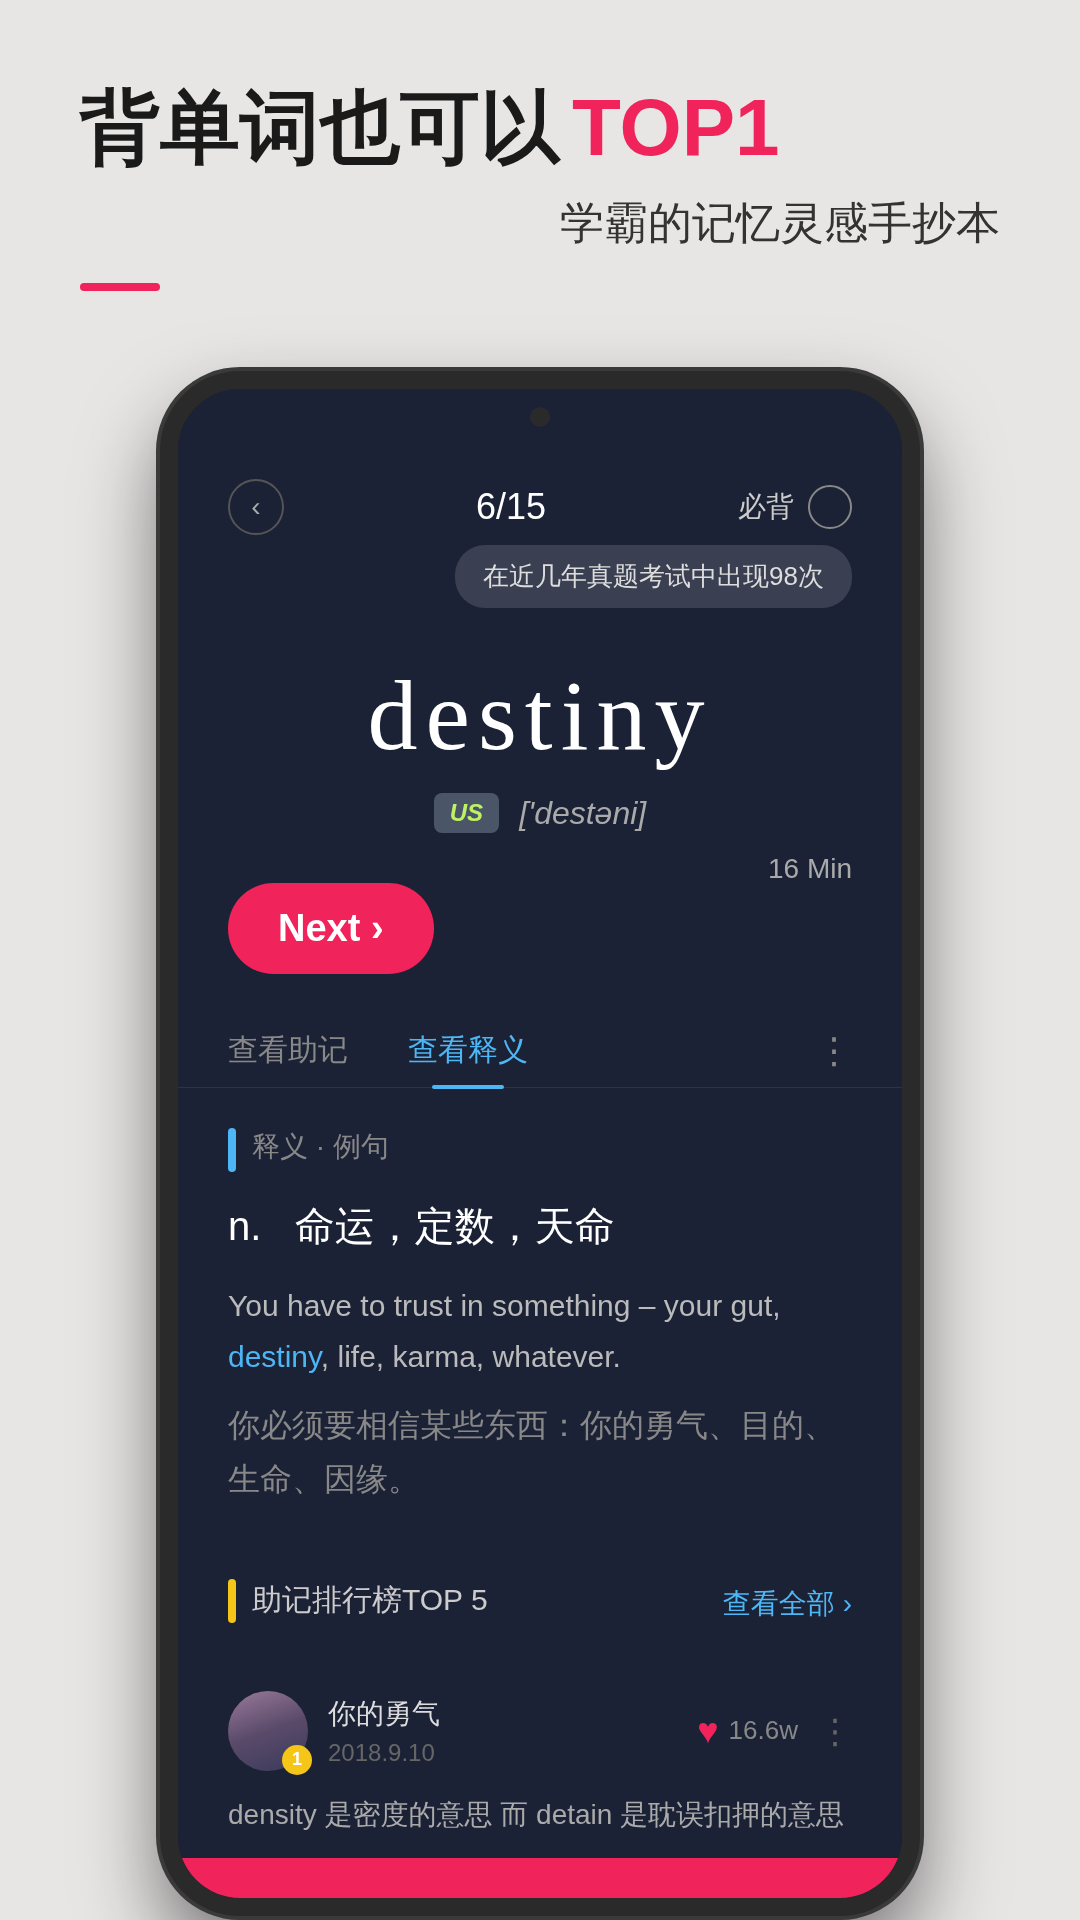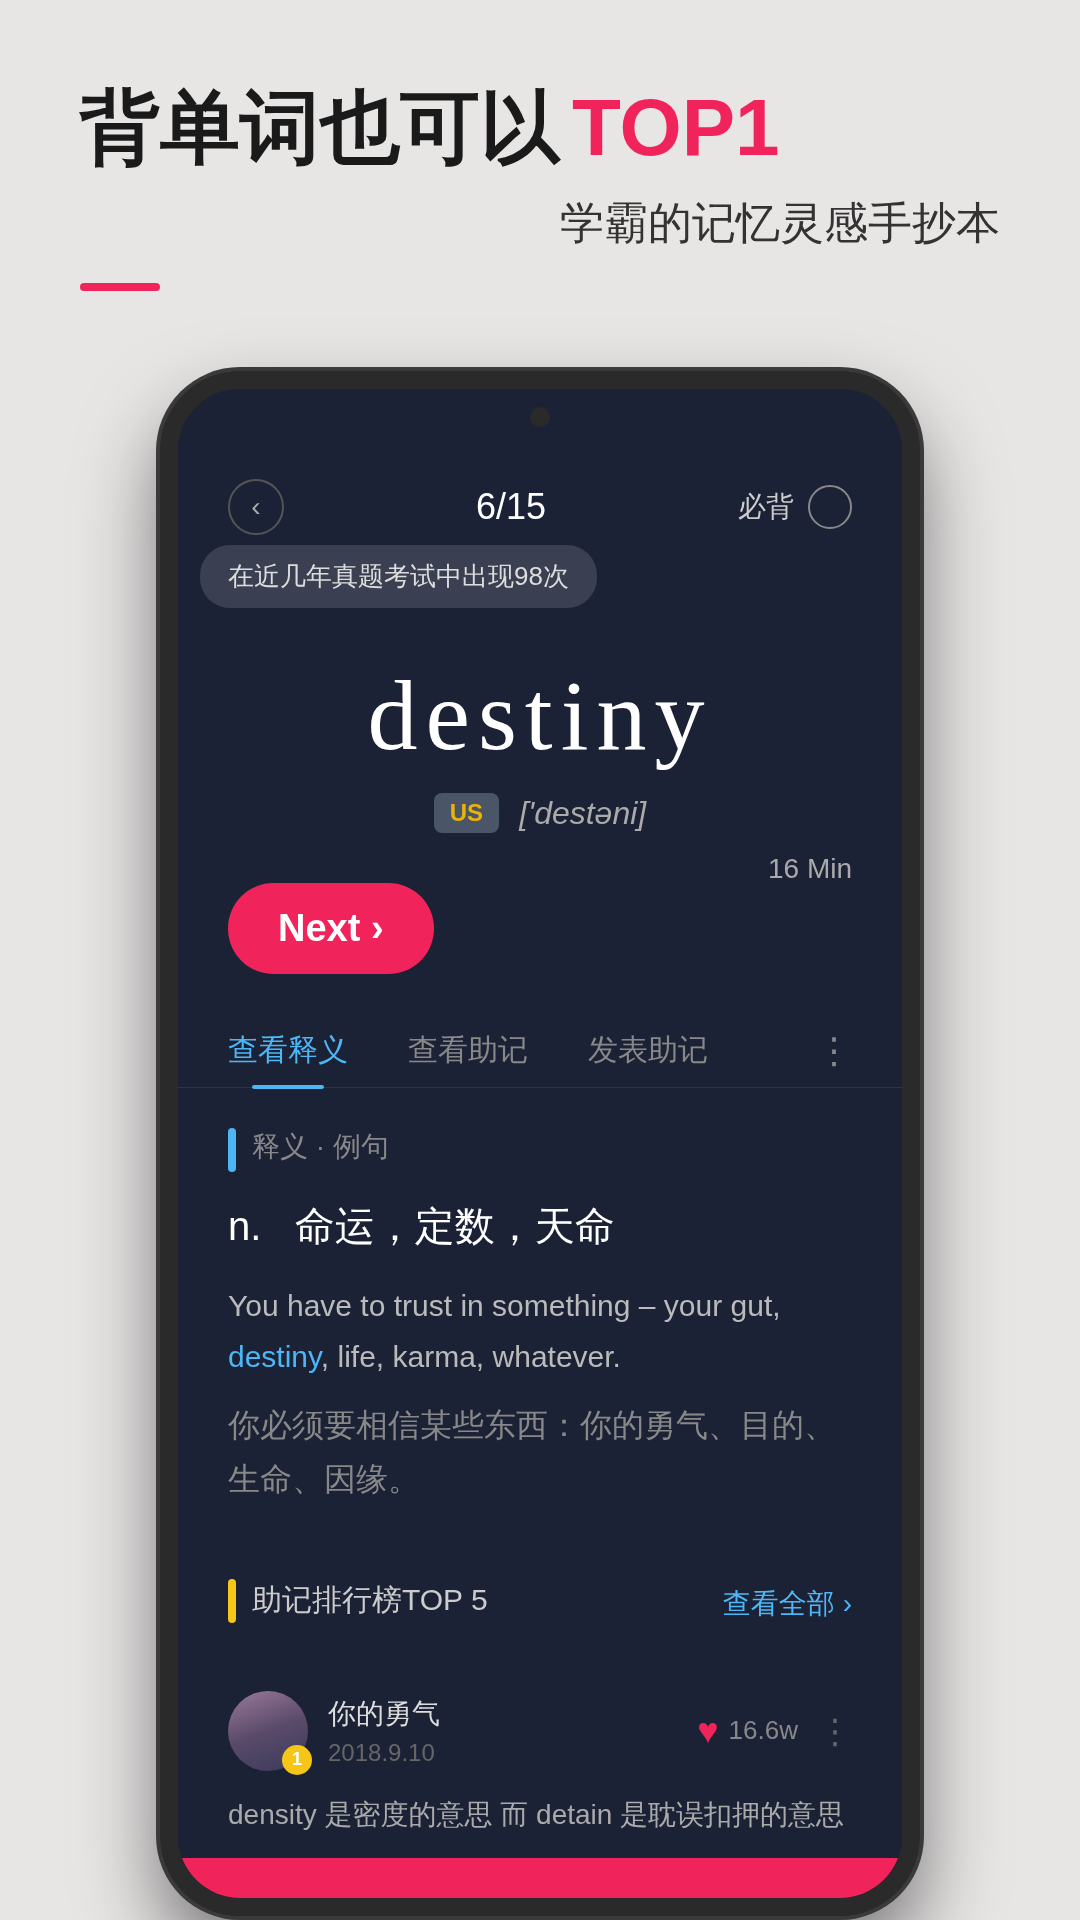--- a/index.html
+++ b/index.html
@@ -145,21 +145,21 @@
     .nav-circle {
       width: 44px;
       height: 44px;
       border-radius: 50%;
       border: 2px solid #888;
     }
 
     
     .tooltip-wrap {
       display: flex;
-      justify-content: flex-start;
+      justify-content: flex-end;
       padding: 0 50px 10px 22px;
     }
 
     .tooltip {
       background: #3a3f52;
       color: #ddd;
       font-size: 26px;
       padding: 14px 28px;
       border-radius: 30px;
     }
@@ -181,25 +181,26 @@
     .word-phonetic {
       display: flex;
       align-items: center;
       justify-content: center;
       gap: 20px;
       margin-top: 20px;
     }
 
     .phonetic-badge {
       background: #4a5568;
-      color: #eab308;
+      color: #bef264;
       font-size: 24px;
       padding: 6px 16px;
       border-radius: 8px;
       font-weight: 600;
+      font-style: italic;
     }
 
     .phonetic-text {
       color: #aaa;
       font-size: 32px;
       font-style: italic;
     }
 
     
     .nav-buttons {
@@ -514,28 +515,25 @@
           <span class="phonetic-text">['destəni]</span>
         </div>
       </div>
 
       <div class="nav-buttons">
         <span class="timer-label">16 Min</span>
         <button class="btn-next">Next ›</button>
       </div>
 
       <div class="tab-bar">
+        <div class="tab-item">
+          <span>查看助记</span>
+        </div>
         <div class="tab-item active">
           <span>查看释义</span>
-        </div>
-        <div class="tab-item">
-          <span>查看助记</span>
-        </div>
-        <div class="tab-item">
-          <span>发表助记</span>
         </div>
         <div class="tab-more">⋮</div>
       </div>
 
       <div class="def-section">
         <div class="section-header">
           <div class="section-bar"></div>
           <span class="section-title">释义 · 例句</span>
         </div>
         <div class="def-text">

